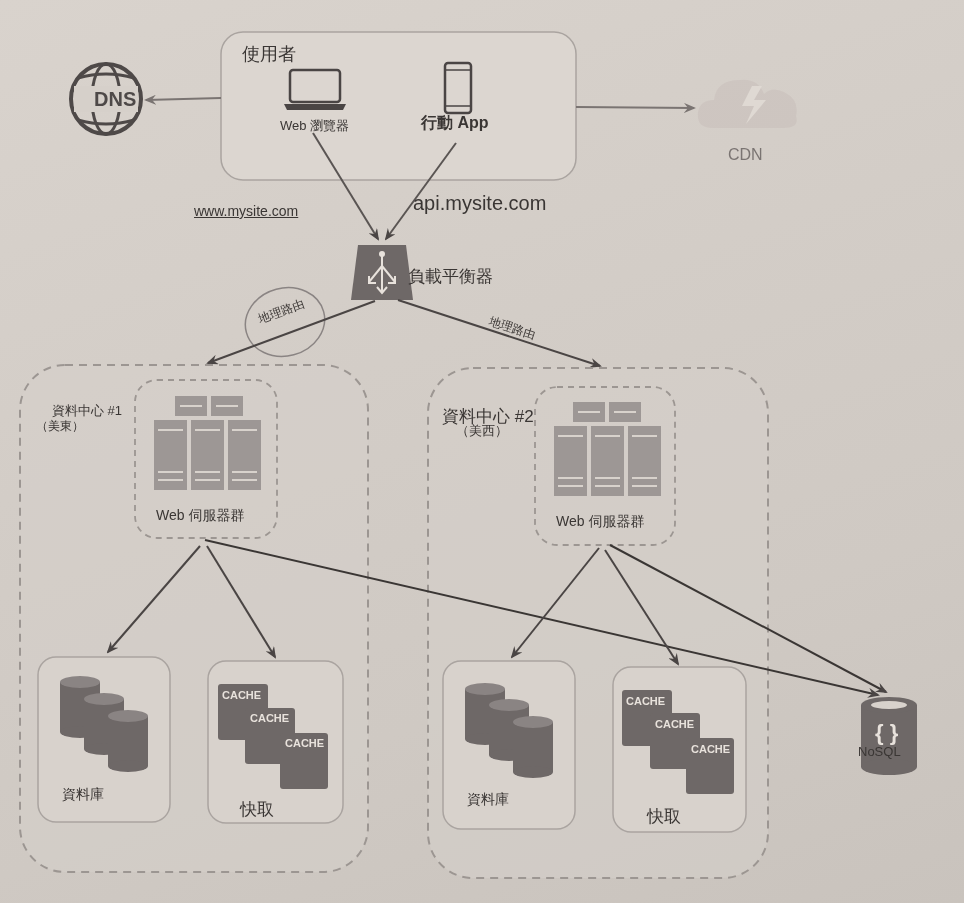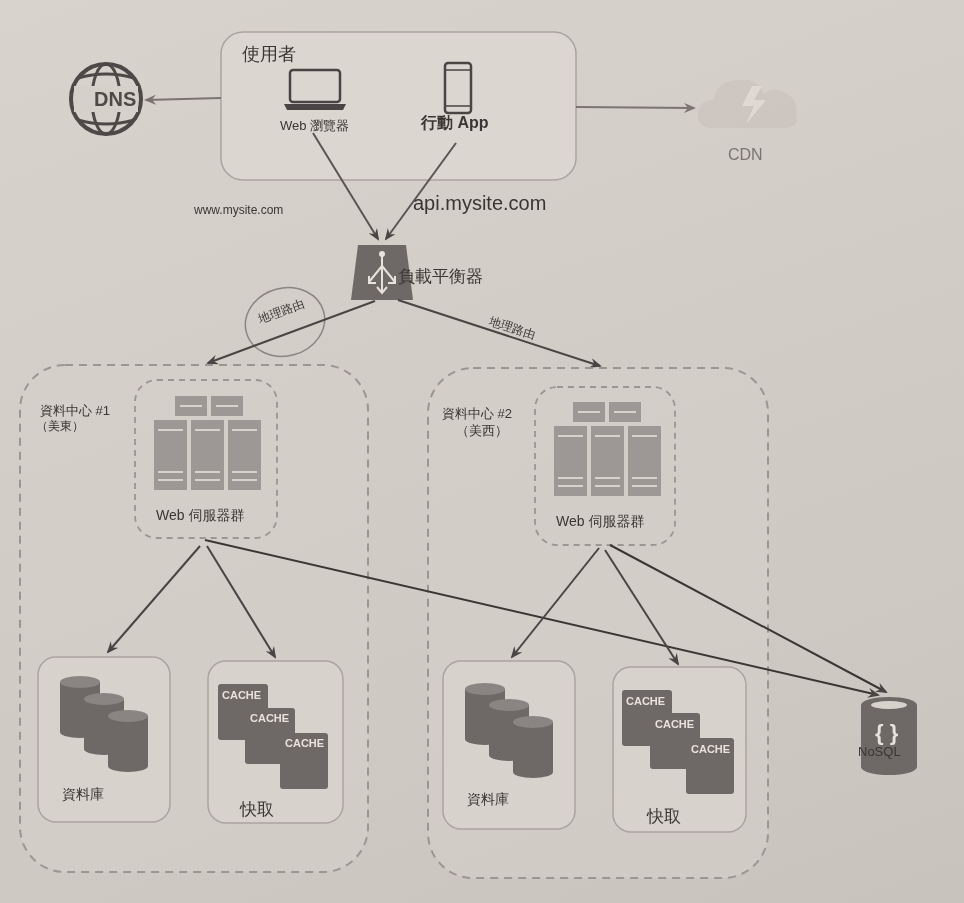--- a/index.html
+++ b/index.html
@@ -177,38 +177,38 @@
   <line x1="610" y1="545" x2="886" y2="692" stroke="#3a3634" stroke-width="2" marker-end="url(#arr)"></line>
 </svg>
 
 <div class="lbl" style="left:242px;top:42px;font-size:18px;">使用者</div>
 <div class="lbl" style="left:280px;top:117px;font-size:13px;">Web 瀏覽器</div>
 <div class="lbl" style="left:421px;top:113px;font-size:16px;font-weight:bold;">行動 App</div>
 
 <div class="lbl" style="left:94px;top:88px;font-size:20px;font-weight:bold;color:#4e4948;">DNS</div>
 <div class="lbl" style="left:728px;top:146px;font-size:16px;color:#7a7472;">CDN</div>
 
-<div class="lbl" style="left:194px;top:203px;font-size:12px;">www.mysite.com</div>
+<div class="lbl" style="left:194px;top:203px;font-size:14px;text-decoration:underline;">www.mysite.com</div>
 <div class="lbl" style="left:413px;top:192px;font-size:20px;">api.mysite.com</div>
 
-<div class="lbl" style="left:398px;top:265px;font-size:17px;font-family:Liberation Mono, monospace;">負載平衡器</div>
+<div class="lbl" style="left:408px;top:265px;font-size:17px;font-family:Liberation Mono, monospace;">負載平衡器</div>
 
 <div class="lbl" style="left:256px;top:312px;font-size:12px;transform:rotate(-20deg);transform-origin:left top;">地理路由</div>
 <div class="lbl" style="left:492px;top:313px;font-size:12px;transform:rotate(18deg);transform-origin:left top;">地理路由</div>
 
-<div class="lbl" style="left:40px;top:402px;font-size:13px;">資料中心 #1</div>
+<div class="lbl" style="left:52px;top:402px;font-size:13px;">資料中心 #1</div>
 <div class="lbl" style="left:36px;top:418px;font-size:12px;">（美東）</div>
 <div class="lbl" style="left:156px;top:507px;font-size:14px;">Web 伺服器群</div>
 <div class="lbl" style="left:62px;top:786px;font-size:14px;">資料庫</div>
 <div class="lbl" style="left:240px;top:798px;font-size:17px;">快取</div>
 <div class="lbl" style="left:222px;top:689px;font-size:11px;font-weight:bold;color:#e8e2dc;">CACHE</div>
 <div class="lbl" style="left:250px;top:712px;font-size:11px;font-weight:bold;color:#e8e2dc;">CACHE</div>
 <div class="lbl" style="left:285px;top:737px;font-size:11px;font-weight:bold;color:#e8e2dc;">CACHE</div>
 
-<div class="lbl" style="left:442px;top:405px;font-size:13px;">資料中心 #2</div>
+<div class="lbl" style="left:442px;top:405px;font-size:17px;">資料中心 #2</div>
 <div class="lbl" style="left:456px;top:422px;font-size:13px;">（美西）</div>
 <div class="lbl" style="left:556px;top:513px;font-size:14px;">Web 伺服器群</div>
 <div class="lbl" style="left:467px;top:791px;font-size:14px;">資料庫</div>
 <div class="lbl" style="left:647px;top:805px;font-size:17px;">快取</div>
 <div class="lbl" style="left:626px;top:695px;font-size:11px;font-weight:bold;color:#e8e2dc;">CACHE</div>
 <div class="lbl" style="left:655px;top:718px;font-size:11px;font-weight:bold;color:#e8e2dc;">CACHE</div>
 <div class="lbl" style="left:691px;top:743px;font-size:11px;font-weight:bold;color:#e8e2dc;">CACHE</div>
 
 <div class="lbl" style="left:875px;top:720px;font-size:22px;font-weight:bold;color:#e8e2dc;">{ }</div>
 <div class="lbl" style="left:858px;top:744px;font-size:13px;">NoSQL</div>

